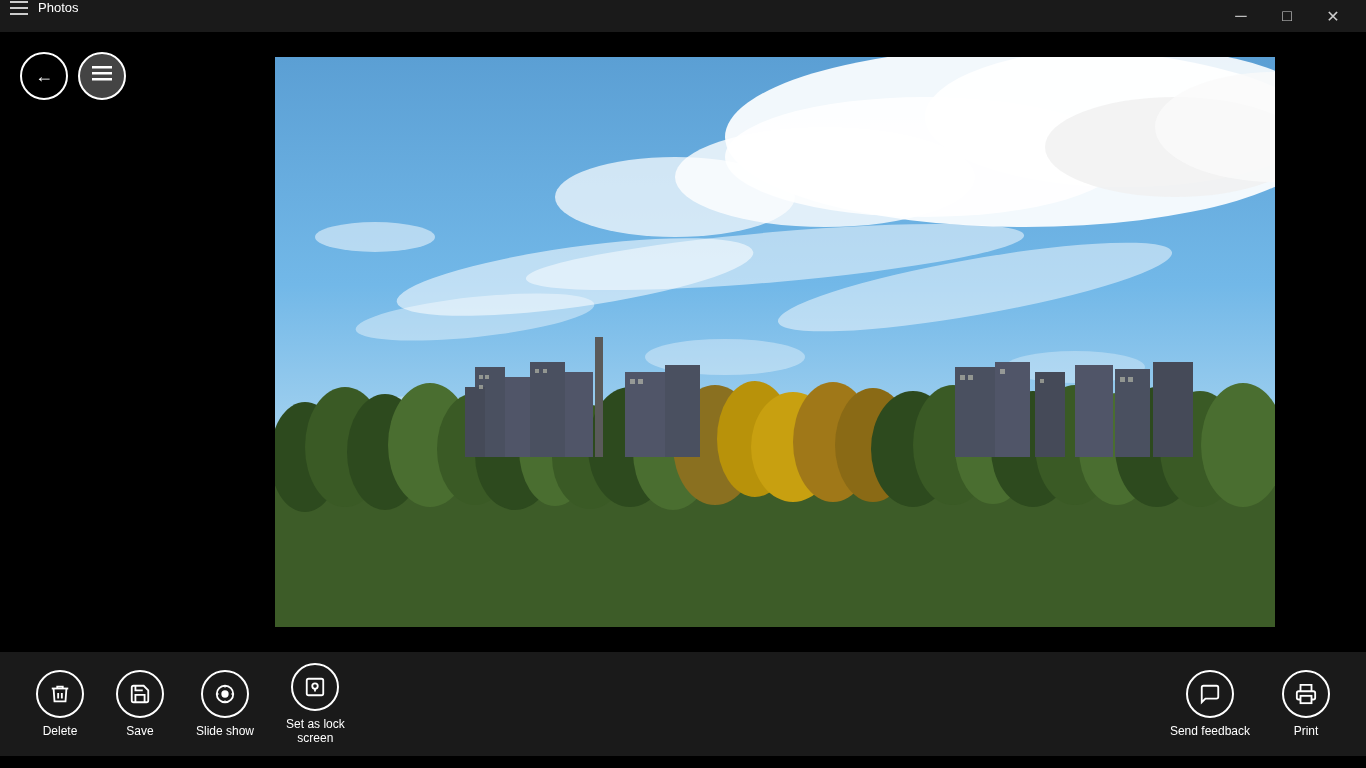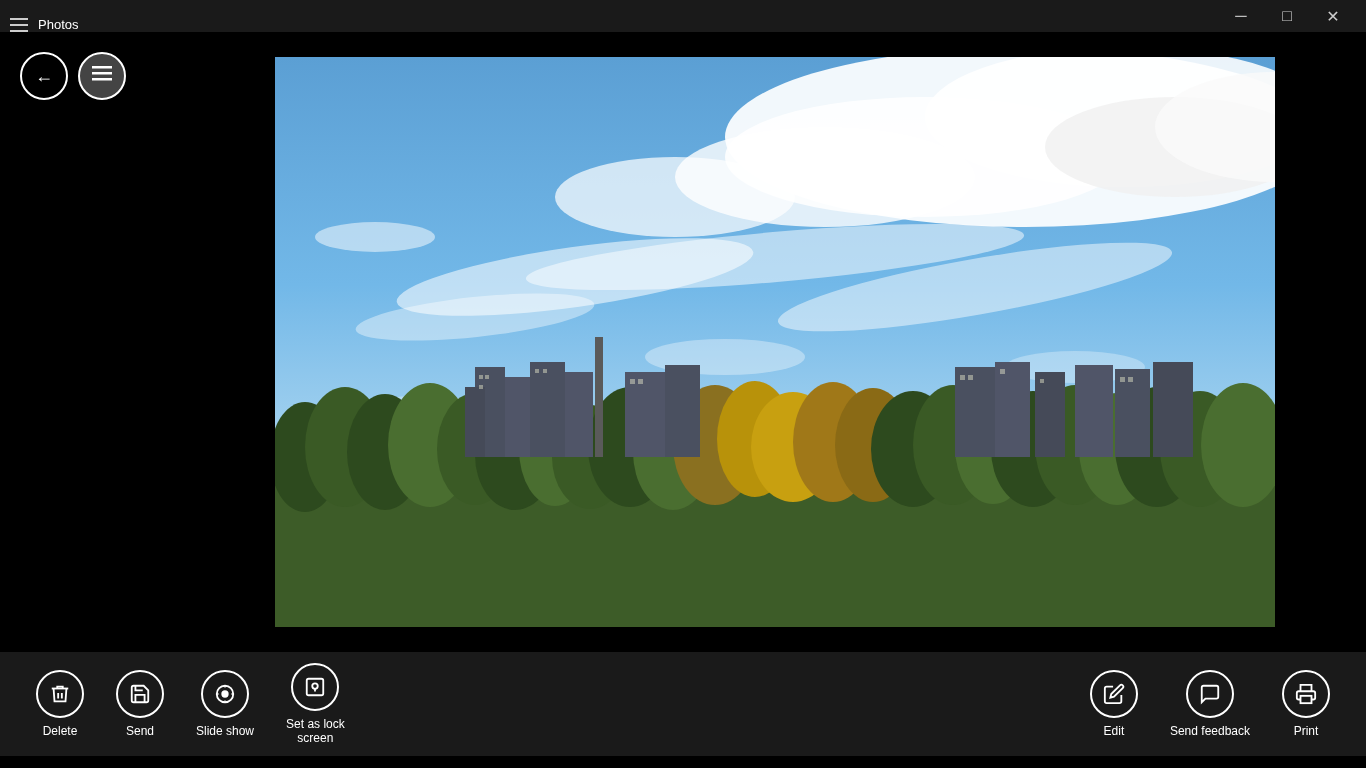--- a/index.html
+++ b/index.html
@@ -11,21 +11,21 @@
       overflow: hidden;
       color: #fff;
     }
 
     
     #titlebar {
       width: 100%;
       height: 32px;
       background: #1a1a1a;
       display: flex;
-      align-items: flex-end;
+      align-items: flex-start;
       justify-content: space-between;
       padding: 0 10px;
     }
     #titlebar-left {
       display: flex;
       align-items: center;
       gap: 10px;
     }
     #titlebar-title {
       font-size: 13px;
@@ -317,21 +317,21 @@
   </div>
 
   <div class="tool-btn">
     <div class="tool-icon-circle">
       <svg width="22" height="22" viewBox="0 0 24 24" fill="none" stroke="white" stroke-width="2">
         <path d="M19 21H5a2 2 0 01-2-2V5a2 2 0 012-2h11l5 5v11a2 2 0 01-2 2z"></path>
         <polyline points="17 21 17 13 7 13 7 21"></polyline>
         <polyline points="7 3 7 8 15 8"></polyline>
       </svg>
     </div>
-    <span class="tool-label">Send</span>
+    <span class="tool-label">Save</span>
   </div>
 
   <div class="tool-btn">
     <div class="tool-icon-circle">
       <svg width="22" height="22" viewBox="0 0 24 24" fill="none" stroke="white" stroke-width="2">
         <path d="M21 12a9 9 0 11-18 0 9 9 0 0118 0z"></path>
         <path d="M9 12a3 3 0 106 0 3 3 0 00-6 0z" fill="white" stroke="white"></path>
         <path d="M3 12h2M19 12h2M12 3v2M12 19v2" stroke="white" stroke-width="1.5"></path>
       </svg>
     </div>
@@ -345,29 +345,20 @@
         <circle cx="12" cy="11" r="3"></circle>
         <path d="M12 14v3"></path>
       </svg>
     </div>
     <span class="tool-label">Set as lock<br>screen</span>
   </div>
 
 
   <div class="tool-spacer"></div>
 
-  <div class="tool-btn">
-    <div class="tool-icon-circle">
-      <svg width="22" height="22" viewBox="0 0 24 24" fill="none" stroke="white" stroke-width="2">
-        <path d="M11 4H4a2 2 0 00-2 2v14a2 2 0 002 2h14a2 2 0 002-2v-7"></path>
-        <path d="M18.5 2.5a2.121 2.121 0 013 3L12 15l-4 1 1-4 9.5-9.5z"></path>
-      </svg>
-    </div>
-    <span class="tool-label">Edit</span>
-  </div>
 
   <div class="tool-btn">
     <div class="tool-icon-circle">
       <svg width="22" height="22" viewBox="0 0 24 24" fill="none" stroke="white" stroke-width="2">
         <path d="M21 15a2 2 0 01-2 2H7l-4 4V5a2 2 0 012-2h14a2 2 0 012 2z"></path>
       </svg>
     </div>
     <span class="tool-label">Send feedback</span>
   </div>
 

